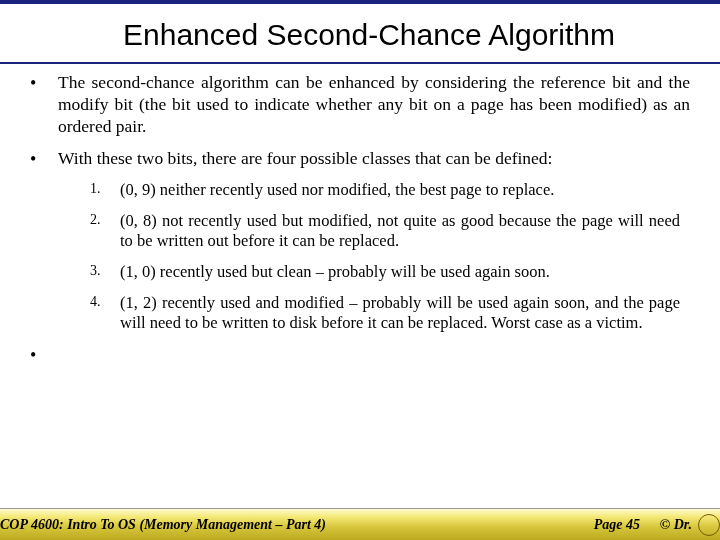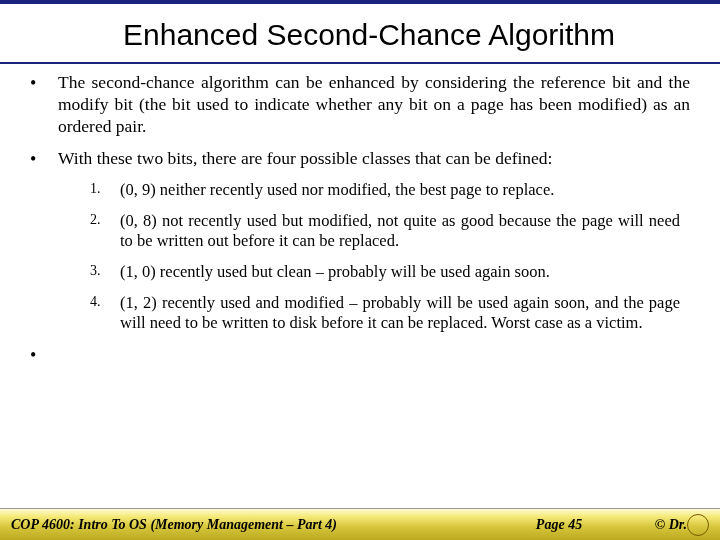--- a/index.html
+++ b/index.html
@@ -69,31 +69,31 @@
   .footer {
     position: absolute;
     bottom: 0;
     left: 0;
     right: 0;
     height: 32px;
     background: linear-gradient(to bottom, #fdfbd0 0%, #f5e978 25%, #d9c93f 55%, #bba81e 100%);
     border-top: 1px solid #999;
     display: flex;
     align-items: center;
-    padding: 0 11px;
+    padding: 0 0;
     box-sizing: border-box;
     font-family: "Times New Roman", Times, serif;
     font-size: 14px;
     font-weight: bold;
     font-style: italic;
     color: #000;
   }
   .footer .left { flex: 1; }
-  .footer .page { width: 140px; text-align: center; }
-  .footer .right { width: 80px; text-align: right; display:flex; align-items:center; justify-content:flex-end; }
+  .footer .page { width: 140px; text-align: right; }
+  .footer .right { width: 80px; text-align: right; display:flex; align-items:center; justify-content:flex-end; gap:6px;}
   .logo {
     width: 20px;
     height: 20px;
     border-radius: 50%;
     background: radial-gradient(circle at 35% 35%, #f6d97a 0%, #d4a a017 50%, #b38610 100%);
     border: 1px solid #7a5a00;
     position: relative;
     flex-shrink: 0;
   }
 </style>

